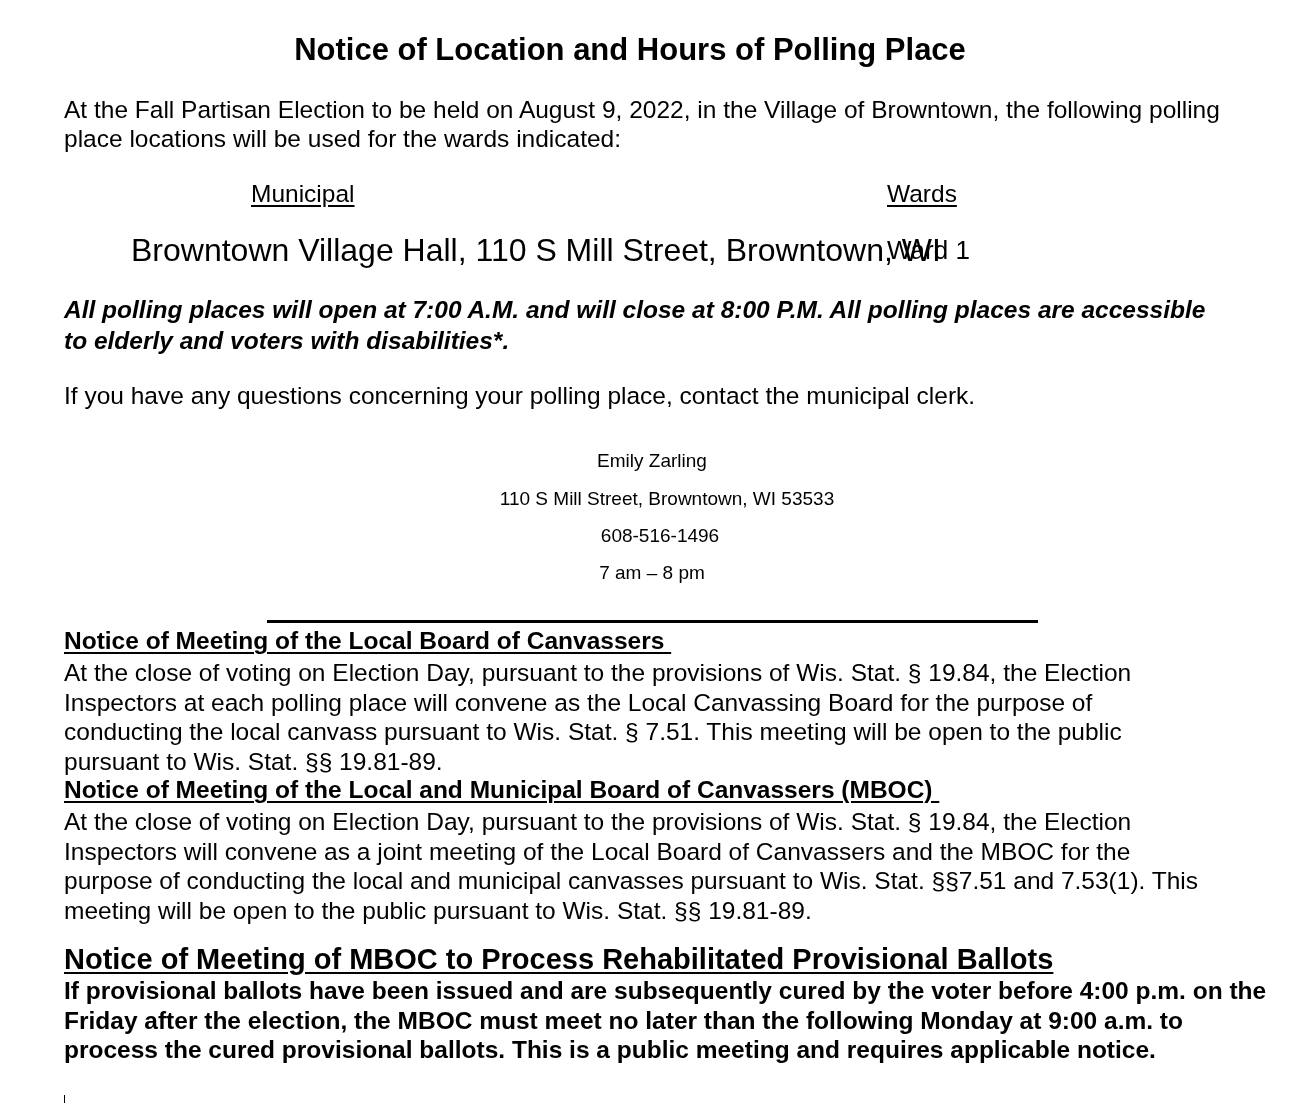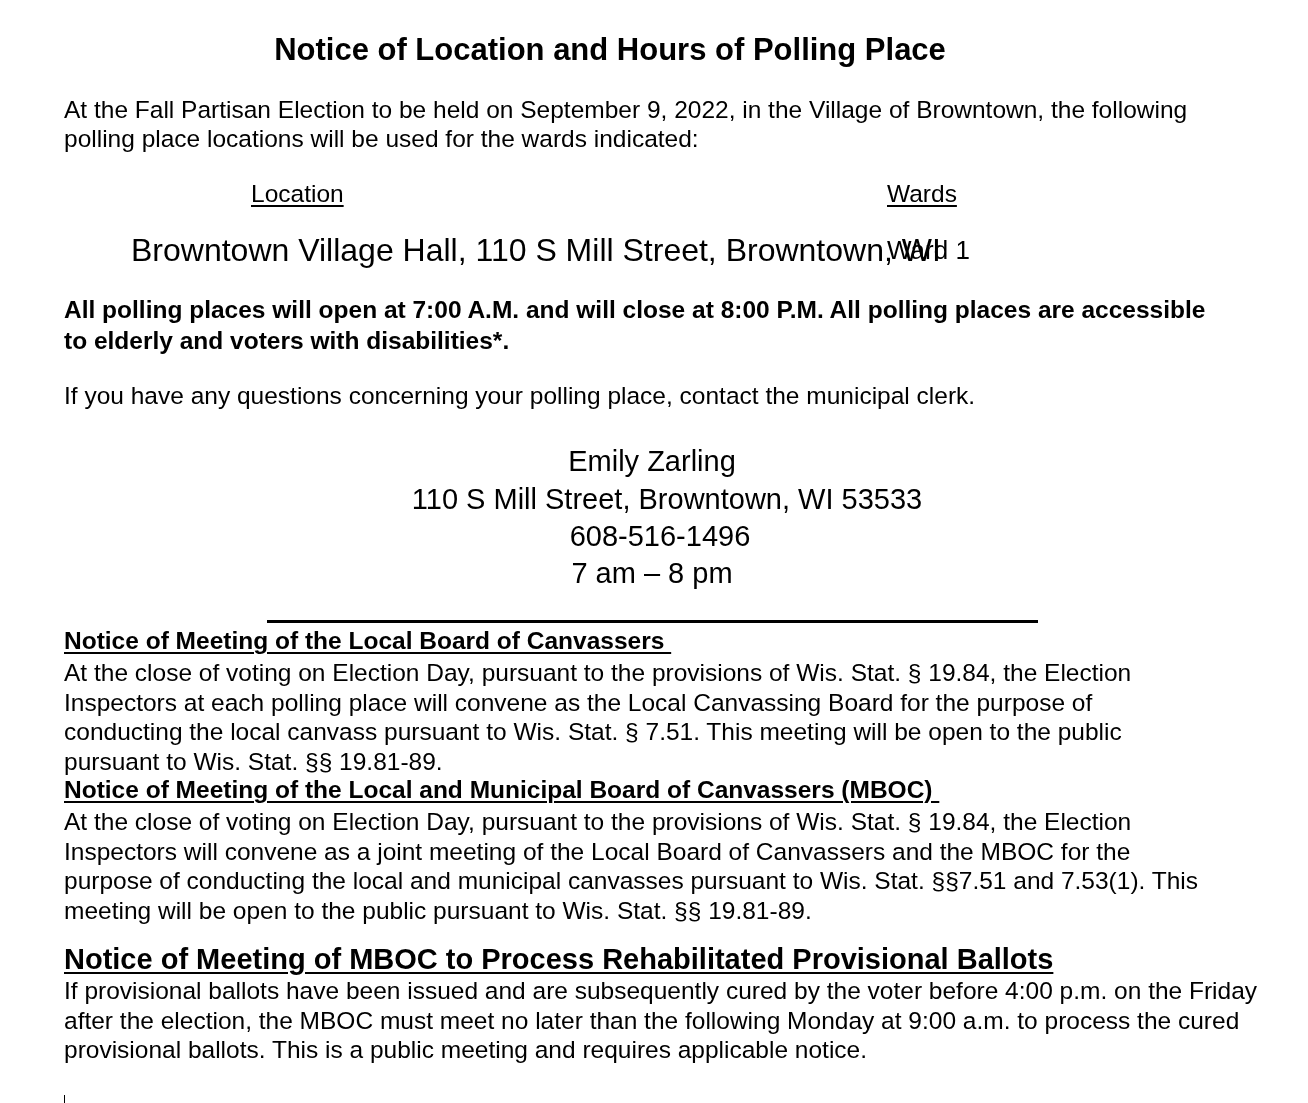--- a/index.html
+++ b/index.html
@@ -1,54 +1,54 @@
 <!DOCTYPE html>
 <html><head>
 <meta charset="utf-8">
 <style>
   html, body { margin: 0; padding: 0; background: #ffffff; }
   body {
     width: 1308px; height: 1103px; position: relative; overflow: hidden;
     font-family: "Liberation Sans", sans-serif; color: #000;
   }
   .abs { position: absolute; white-space: nowrap; }
-  .title { left: 0; width: 1220px; top: 30px; text-align: center; font-size: 31px; font-weight: bold; line-height: 40px; }
+  .title { left: 0; width: 1220px; top: 30px; text-align: center; font-size: 31px; font-weight: bold; line-height: 40px; padding-left: 20px; }
   .para { left: 64px; font-size: 24.5px; line-height: 28.5px; white-space: normal; width: 1200px; }
   .bold { font-weight: bold; }
   .u { text-decoration: underline; text-underline-offset: 3px; text-decoration-thickness: 2px; }
-  .center { left: 0; width: 1304px; text-align: center; font-size: 29px; line-height: 28px; }
+  .center { left: 0; width: 1304px; text-align: center; font-size: 19px; line-height: 28px; }
   .rule { position: absolute; left: 267px; top: 620px; width: 771px; height: 3px; background: #000; }
   .cursor { position: absolute; left: 64px; top: 1095px; width: 1px; height: 8px; background: #000; }
 </style>
 </head>
 <body>
 
 <div class="abs title">Notice of Location and Hours of Polling Place</div>
 
-<div class="abs para" style="top:96px;">At the Fall Partisan Election to be held on September 9, 2022, in the Village of Browntown, the following polling place locations will be used for the wards indicated:</div>
+<div class="abs para" style="top:96px;">At the Fall Partisan Election to be held on August 9, 2022, in the Village of Browntown, the following polling place locations will be used for the wards indicated:</div>
 
-<div class="abs u" style="left:251px; top:180px; font-size:24.5px; line-height:28px;">Location</div>
+<div class="abs u" style="left:251px; top:180px; font-size:24.5px; line-height:28px;">Municipal</div>
 <div class="abs u" style="left:887px; top:180px; font-size:24.5px; line-height:28px;">Wards</div>
 
 <div class="abs" style="left:131px; top:236px; font-size:32px; line-height:28px;">Browntown Village Hall, 110 S Mill Street, Browntown, WI</div>
 <div class="abs" style="left:887px; top:236px; font-size:26px; line-height:28px;">Ward 1</div>
 
-<div class="abs para bold" style="top:294px; line-height:31px; width:1170px;">All polling places will open at 7:00 A.M. and will close at 8:00 P.M. All polling places are accessible to elderly and voters with disabilities*.</div>
+<div class="abs para bold" style="top:294px; line-height:31px; width:1170px;font-style:italic;">All polling places will open at 7:00 A.M. and will close at 8:00 P.M. All polling places are accessible to elderly and voters with disabilities*.</div>
 
 <div class="abs para" style="top:382px;">If you have any questions concerning your polling place, contact the municipal clerk.</div>
 
 <div class="abs center" style="top:447px;">Emily Zarling</div>
 <div class="abs center" style="top:485px;margin-left:15px;">110 S Mill Street, Browntown, WI  53533</div>
 <div class="abs center" style="top:522px;padding-left:8px;">608-516-1496</div>
 <div class="abs center" style="top:559px;">7 am – 8 pm</div>
 
 <div class="rule"></div>
 
 <div class="abs bold u" style="left:64px; top:626px; font-size:24.5px; line-height:29px; white-space:pre;">Notice of Meeting of the Local Board of Canvassers </div>
 <div class="abs para" style="top:658px; line-height:29.5px; width:1130px;">At the close of voting on Election Day, pursuant to the provisions of Wis. Stat. § 19.84, the Election Inspectors at each polling place will convene as the Local Canvassing Board for the purpose of conducting the local canvass pursuant to Wis. Stat. § 7.51.  This meeting will be open to the public pursuant to Wis. Stat. §§ 19.81-89.</div>
 
 <div class="abs bold u" style="left:64px; top:775px; font-size:24.5px; line-height:29px; white-space:pre;text-align:right;">Notice of Meeting of the Local and Municipal Board of Canvassers (MBOC) </div>
 <div class="abs para" style="top:807px; line-height:29.5px; width:1140px;">At the close of voting on Election Day, pursuant to the provisions of Wis. Stat. § 19.84, the Election Inspectors will convene as a joint meeting of the Local Board of Canvassers and the MBOC for the purpose of conducting the local and municipal canvasses pursuant to Wis. Stat. §§7.51 and 7.53(1). This meeting will be open to the public pursuant to Wis. Stat. §§ 19.81-89.</div>
 
 <div class="abs bold u" style="left:64px; top:945px; font-size:29px; line-height:29px;">Notice of Meeting of MBOC to Process Rehabilitated Provisional Ballots</div>
-<div class="abs para" style="top:976px; line-height:29.5px; width:1210px;">If provisional ballots have been issued and are subsequently cured by the voter before 4:00 p.m. on the Friday after the election, the MBOC must meet no later than the following Monday at 9:00 a.m. to process the cured provisional ballots.  This is a public meeting and requires applicable notice.</div>
+<div class="abs para" style="top:976px; line-height:29.5px; width:1210px;font-weight:bold;">If provisional ballots have been issued and are subsequently cured by the voter before 4:00 p.m. on the Friday after the election, the MBOC must meet no later than the following Monday at 9:00 a.m. to process the cured provisional ballots.  This is a public meeting and requires applicable notice.</div>
 
 <div class="cursor"></div>
 
 </body></html>

